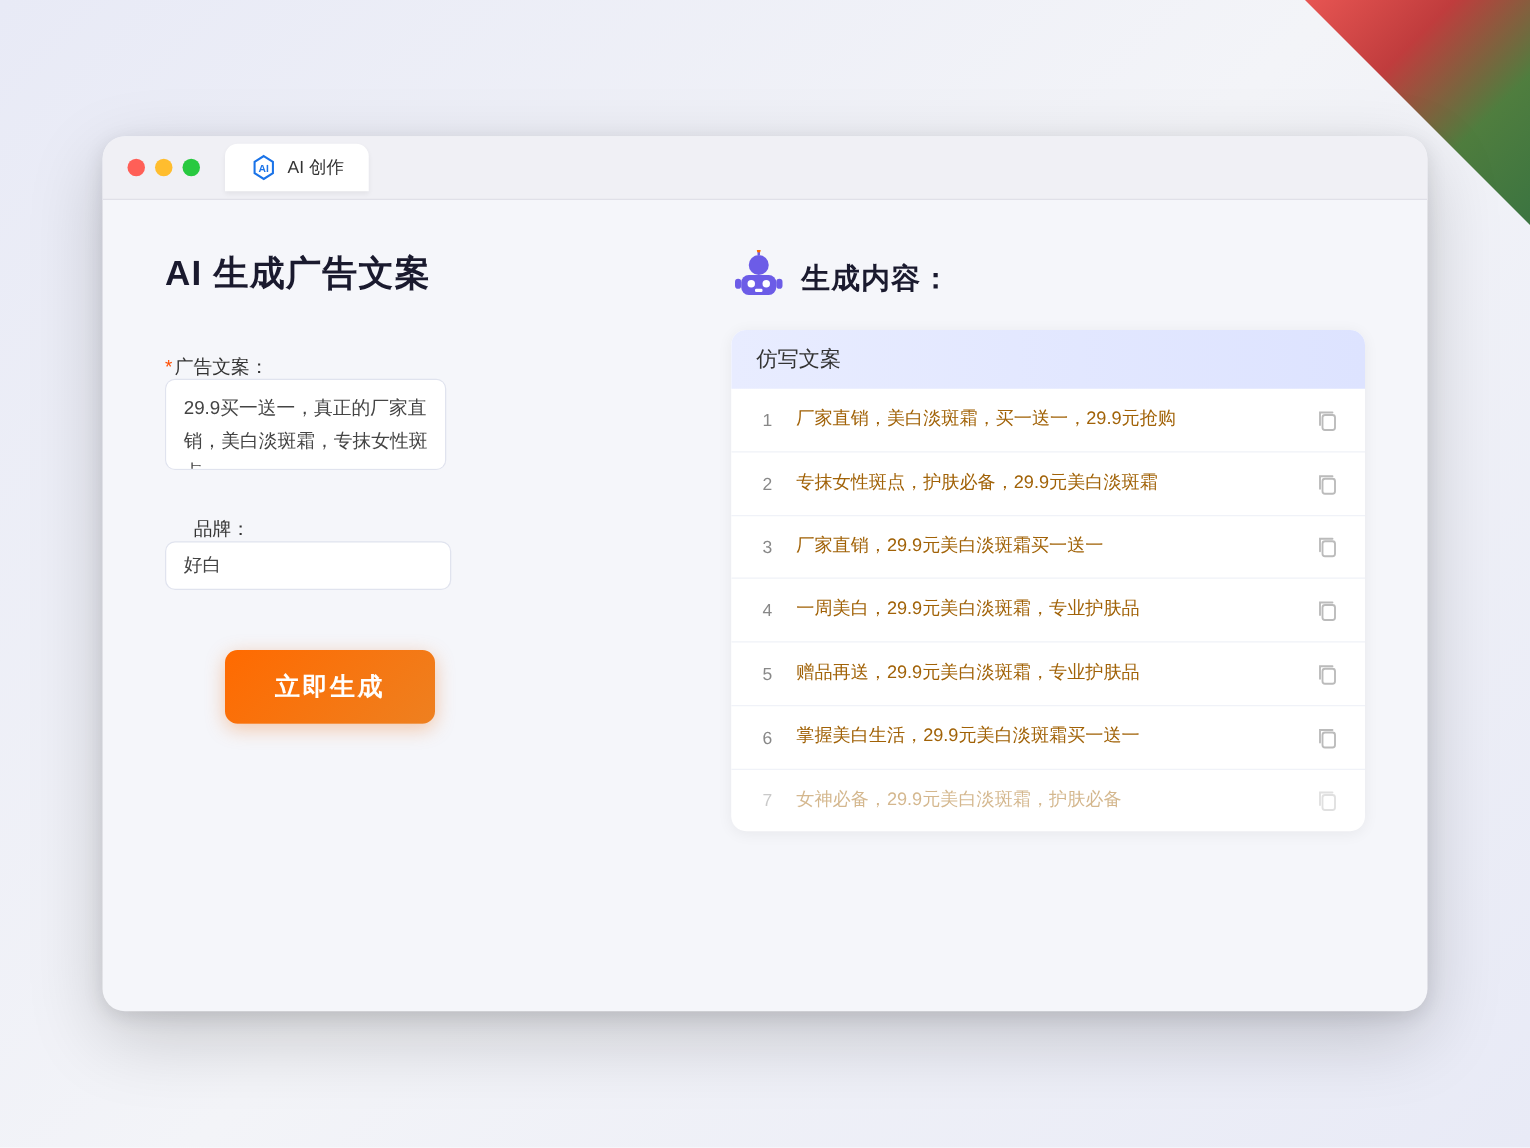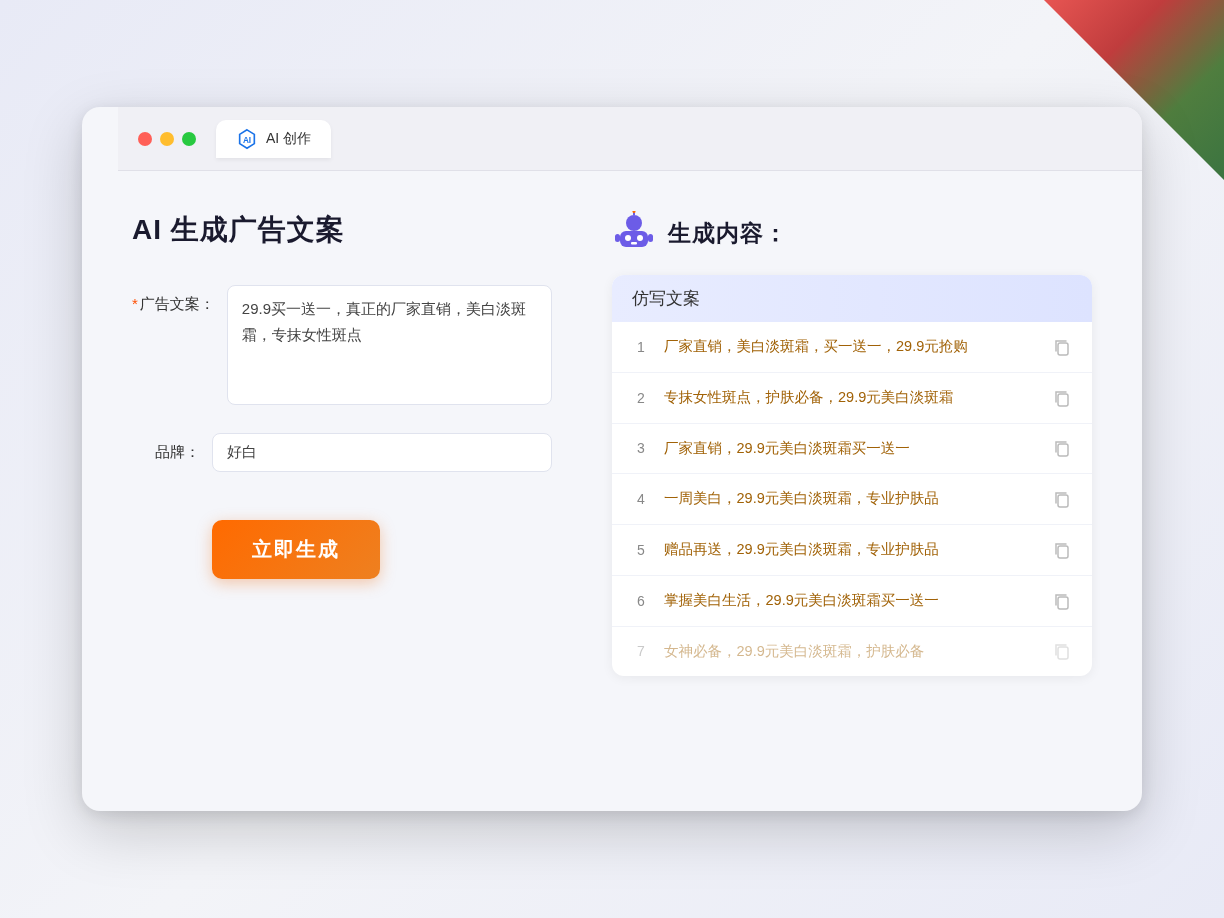--- a/index.html
+++ b/index.html
@@ -52,26 +52,25 @@
       background: #f5f6fa;
       border-radius: 18px;
       box-shadow: 0 20px 60px rgba(0,0,0,0.18), 0 4px 16px rgba(0,0,0,0.10);
       overflow: hidden;
       position: relative;
     }
 
     
     .browser-titlebar {
       background: #f0f0f5;
-      height: 64px;
+      height: 51px;
       display: flex;
       align-items: center;
       padding: 0 20px;
       border-bottom: 1px solid #e0e0e8;
-      margin-left: 36px;
     }
 
     .window-controls {
       display: flex;
       gap: 8px;
       margin-right: 20px;
     }
 
     .window-btn {
       width: 14px;
@@ -97,41 +96,42 @@
 
     .tab-icon {
       width: 22px;
       height: 22px;
     }
 
     
     .browser-content {
       display: flex;
       padding: 40px 50px;
-      gap: 60px;
+      gap: 33px;
       min-height: 640px;
     }
 
     
     .left-panel {
       flex: 0 0 420px;
     }
 
     .page-title {
       font-size: 28px;
       font-weight: 700;
       color: #1a1a2e;
       margin-bottom: 36px;
       letter-spacing: 1px;
     }
 
     .form-group {
       display: flex;
       align-items: flex-start;
       margin-bottom: 28px;
+      flex-direction: column;
     }
 
     .form-label {
       font-size: 15px;
       color: #333;
       min-width: 80px;
       text-align: right;
       padding-right: 12px;
       padding-top: 10px;
       flex-shrink: 0;
@@ -155,21 +155,21 @@
     }
 
     .form-textarea {
       height: 120px;
       resize: none;
       line-height: 1.7;
     }
 
     .generate-btn {
       margin-top: 20px;
-      margin-left: 80px;
+      margin-left: 48px;
       background: linear-gradient(135deg, #ff6a00, #ee8020);
       color: #fff;
       border: none;
       border-radius: 10px;
       padding: 16px 40px;
       font-size: 20px;
       font-weight: 600;
       cursor: pointer;
       letter-spacing: 2px;
       box-shadow: 0 4px 15px rgba(238, 110, 20, 0.35);

